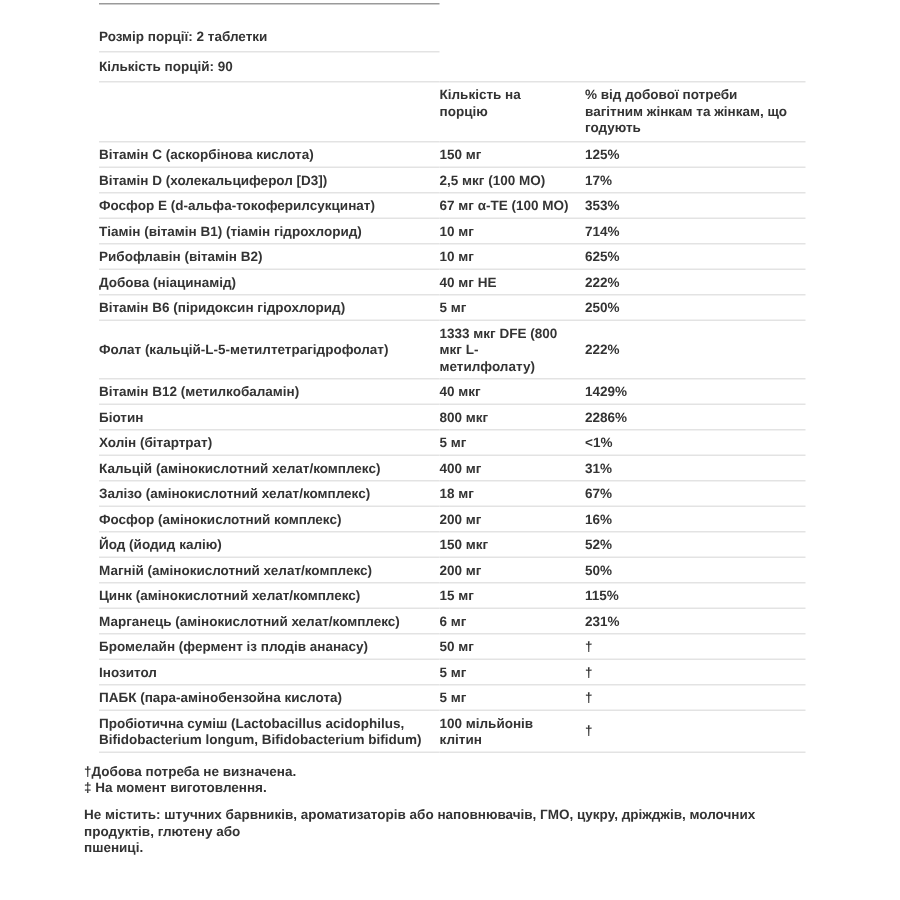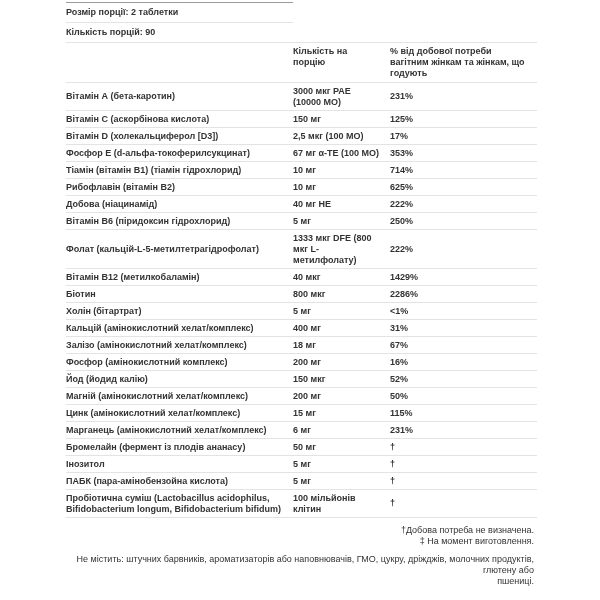--- a/index.html
+++ b/index.html
@@ -25,42 +25,41 @@
     font-size: 9px;
     line-height: 11px;
     font-weight: 700;
     padding: 2.5px 10px 2.5px 0;
     vertical-align: middle;
     word-wrap: break-word;
   }
   tr.meta-row-a td.meta-cell {
     border-top: 1.5px solid #9a9a9a;
     border-bottom: 1px solid #e3e3e3;
-    padding-top: 4px; padding-bottom: 4px;
+    padding-top: 16px; padding-bottom: 4px;
   }
   tr.meta-row-b td {
     border-bottom: 1px solid #e3e3e3;
     padding-top: 4px; padding-bottom: 4px;
   }
   tr.col-header-row td {
     border-bottom: 1px solid #e3e3e3;
     vertical-align: top;
     padding-top: 3px; padding-bottom: 3px; margin-left: 29px;
   }
   tbody.rows td {
     border-bottom: 1px solid #e3e3e3;
   }
   .footer-block {
     margin-top: 7px;
     font-size: 9px;
     line-height: 11px;
-    font-weight: 400;
+    font-weight: 700;
     color: #333333;
     width: 478px;
-    text-align: right;
   }
   .footer-block .line { display: block; }
   .gap { margin-top: 7px; }
 </style>
 </head>
 <body>
 
 <div class="content">
 
   <table class="facts">
@@ -78,25 +77,20 @@
         <td colspan="3">Кількість порцій: 90</td>
       </tr>
       <tr class="col-header-row">
         <td></td>
         <td>Кількість на порцію</td>
         <td>% від добової потреби вагітним жінкам та жінкам, що годують</td>
       </tr>
     </thead>
     <tbody class="rows">
 
-    <tr>
-        <td>Вітамін А (бета-каротин)</td>
-        <td>3000 мкг РАЕ (10000 МО)</td>
-        <td>231%</td>
-      </tr>
         <tr>
         <td>Вітамін C (аскорбінова кислота)</td>
         <td>150 мг</td>
         <td>125%</td>
       </tr>
         <tr>
         <td>Вітамін D (холекальциферол [D3])</td>
         <td>2,5 мкг (100 МО)</td>
         <td>17%</td>
       </tr>

